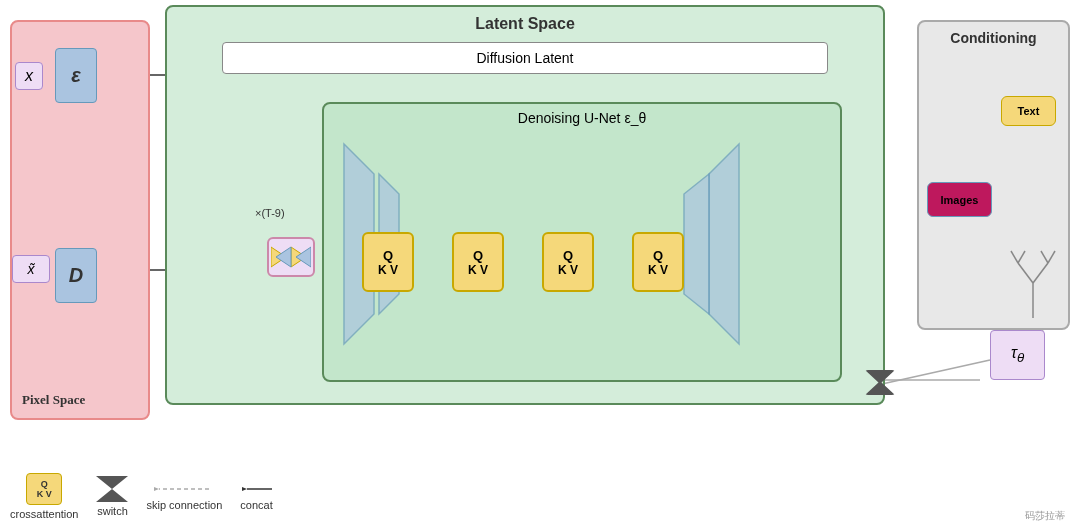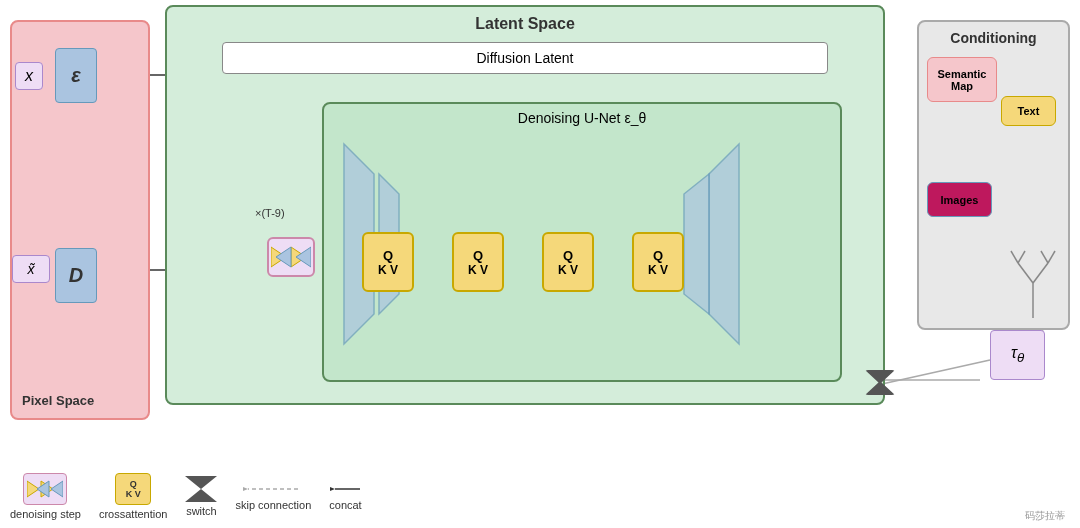--- a/index.html
+++ b/index.html
@@ -23,20 +23,21 @@
     
     .pixel-space {
       position: absolute;
       left: 10px;
       top: 20px;
       width: 140px;
       height: 400px;
       background: #f5c6cb;
       border: 2px solid #e88a8a;
       border-radius: 8px;
+      font-family: Liberation Serif, serif;
     }
     .pixel-space-label {
       position: absolute;
       bottom: 10px;
       left: 10px;
       font-weight: bold;
       font-size: 13px;
       color: #333;
     }
 
@@ -363,23 +364,20 @@
     <div class="qkv-block" style="position:absolute; left:465px; top:225px; width:52px; height:60px;">
       <div class="q-row">Q</div>
       <div class="kv-row">K V</div>
     </div>
 
   </div>
 
   <div class="conditioning-box">
     <div class="conditioning-label">Conditioning</div>
 
-    <div class="cond-item" style="top:35px; left:8px; width:70px; height:45px; background:#f5c6cb; border:1.5px solid #e88a8a;">
-      <span>Semantic<br>Map</span>
-    </div>
 
     <div class="cond-item" style="top:50px; left:82px; width:55px; height:30px; background:#f5d87a; border:1.5px solid #c8a800;margin-top:24px;">
       <span>Text</span>
     </div>
 
 
     <div class="cond-item" style="top:160px; left:8px; width:65px; height:35px; background:#be185d; border:1.5px solid #6699bb;">
       <span>Images</span>
     </div>
 
@@ -396,31 +394,20 @@
 
   <div class="tau-box" style="position:absolute; right:35px; top:330px; width:55px; height:50px; background:#eeddf5; border:1.5px solid #aa88cc; border-radius:4px; display:flex; align-items:center; justify-content:center;">
     <span style="font-size:16px; font-style:italic;">τ<sub>θ</sub></span>
   </div>
 
   <div style="position:absolute; left:865px; top:370px; width:30px; height:25px; background:#555; border-radius:3px; clip-path: polygon(0% 0%, 45% 50%, 0% 100%, 100% 100%, 55% 50%, 100% 0%);">
   </div>
 
   <div class="legend">
 
-    <div class="legend-item">
-      <div style="width:44px; height:32px; background:#eeddf5; border:1.5px solid #cc88aa; border-radius:4px; display:flex; align-items:center; justify-content:center;">
-        <svg width="36" height="24" xmlns="http://www.w3.org/2000/svg">
-          <polygon points="0,4 12,12 0,20" fill="#f5d87a" stroke="#c8a800" stroke-width="1"></polygon>
-          <polygon points="14,4 26,12 14,20" fill="#f5d87a" stroke="#c8a800" stroke-width="1"></polygon>
-          <polygon points="36,4 24,12 36,20" fill="#aac4e0" stroke="#6699bb" stroke-width="1"></polygon>
-          <polygon points="22,4 10,12 22,20" fill="#aac4e0" stroke="#6699bb" stroke-width="1"></polygon>
-        </svg>
-      </div>
-      <span>denoising step</span>
-    </div>
 
     <div class="legend-item">
       <div style="width:36px; height:32px; background:#f5d87a; border:1.5px solid #c8a800; border-radius:4px; display:flex; flex-direction:column; align-items:center; justify-content:center; font-size:9px; font-weight:bold;">
         <span>Q</span>
         <span>K V</span>
       </div>
       <span>crossattention</span>
     </div>
 
     <div class="legend-item">

